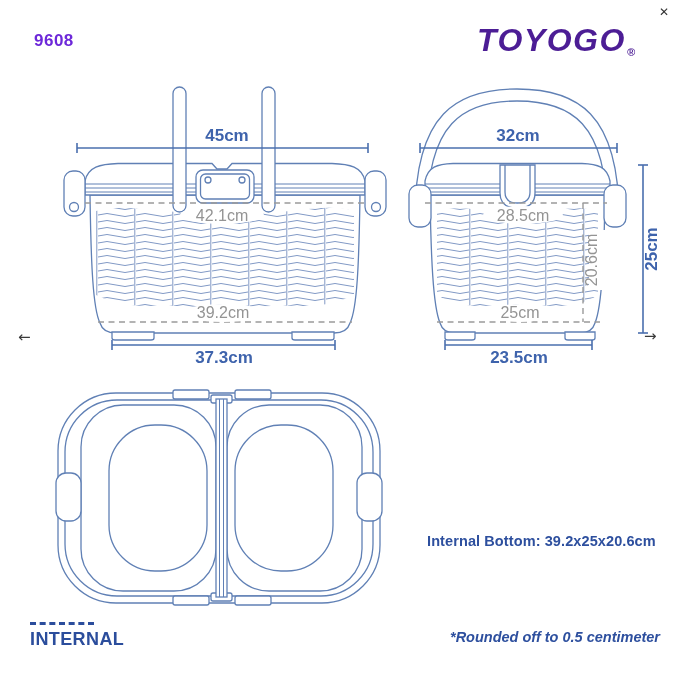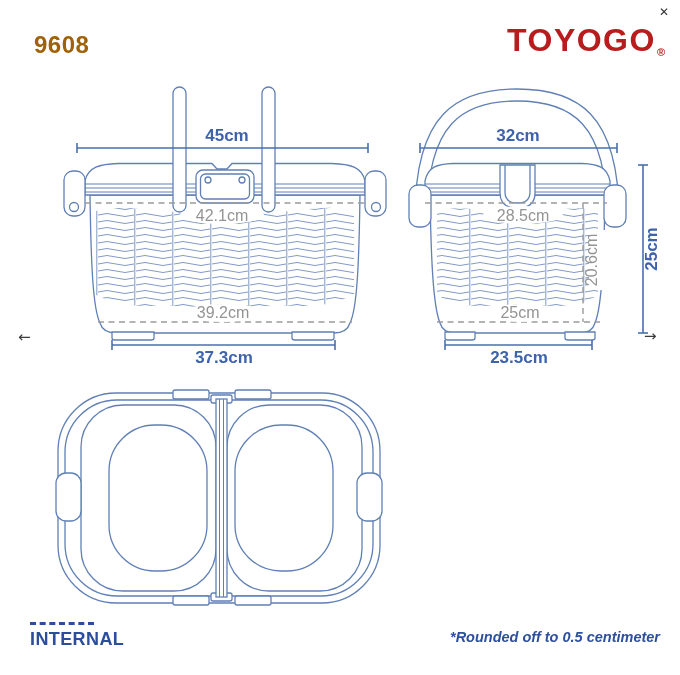--- a/index.html
+++ b/index.html
@@ -7,26 +7,26 @@
   .canvas {
     position:relative; width:680px; height:675px; background:#ffffff;
     font-family:"Liberation Sans", sans-serif; overflow:hidden; margin:0 auto;
   }
   .close-btn {
     position:absolute; top:5px; right:11px; font-size:12px; color:#333;
     background:none; border:none; cursor:pointer;
     font-family:"DejaVu Sans", sans-serif;
   }
   .product-code {
-    position:absolute; left:34px; top:31px; font-size:24px; font-weight:bold;
-    color:#a16207; letter-spacing:.5px;
+    position:absolute; left:34px; top:31px; font-size:17px; font-weight:bold;
+    color:#6d28d9; letter-spacing:.5px;
   }
   .brand {
-    position:absolute; right:16px; top:22px; font-size:32px; font-weight:bold;
-    color:#b91c1c; letter-spacing:1.5px;
+    position:absolute; right:46px; top:22px; font-size:32px; font-weight:bold;
+    color:#4c1d95; letter-spacing:1.5px;font-style:italic;
   }
   .brand .reg { font-size:11px; letter-spacing:0; position:relative; top:-2px; left:1px; vertical-align:baseline; }
   .brand .reg-wrap { display:inline-block; transform:translateY(7px); }
   .nav-arrow {
     position:absolute; font-size:15px; color:#3a3a3a; cursor:pointer;
     font-family:"DejaVu Sans", sans-serif; line-height:1;
   }
   .nav-prev { left:18px; top:330px; }
   .nav-next { left:644px; top:329px; }
   svg { position:absolute; overflow:visible; }
@@ -223,17 +223,18 @@
     <rect class="ln" x="312" y="88" width="25" height="48" rx="10"></rect>
   </svg>
 
   <div class="internal-legend">
     <div class="dashes"></div>
     <div class="lbl">INTERNAL</div>
   </div>
 
   <div class="specs">
     <div class="gap"></div>
+    <div>Internal Bottom: 39.2x25x20.6cm</div>
   </div>
 
   <div class="footnote">*Rounded off to 0.5 centimeter</div>
 
 </div>
 
 </body></html>

